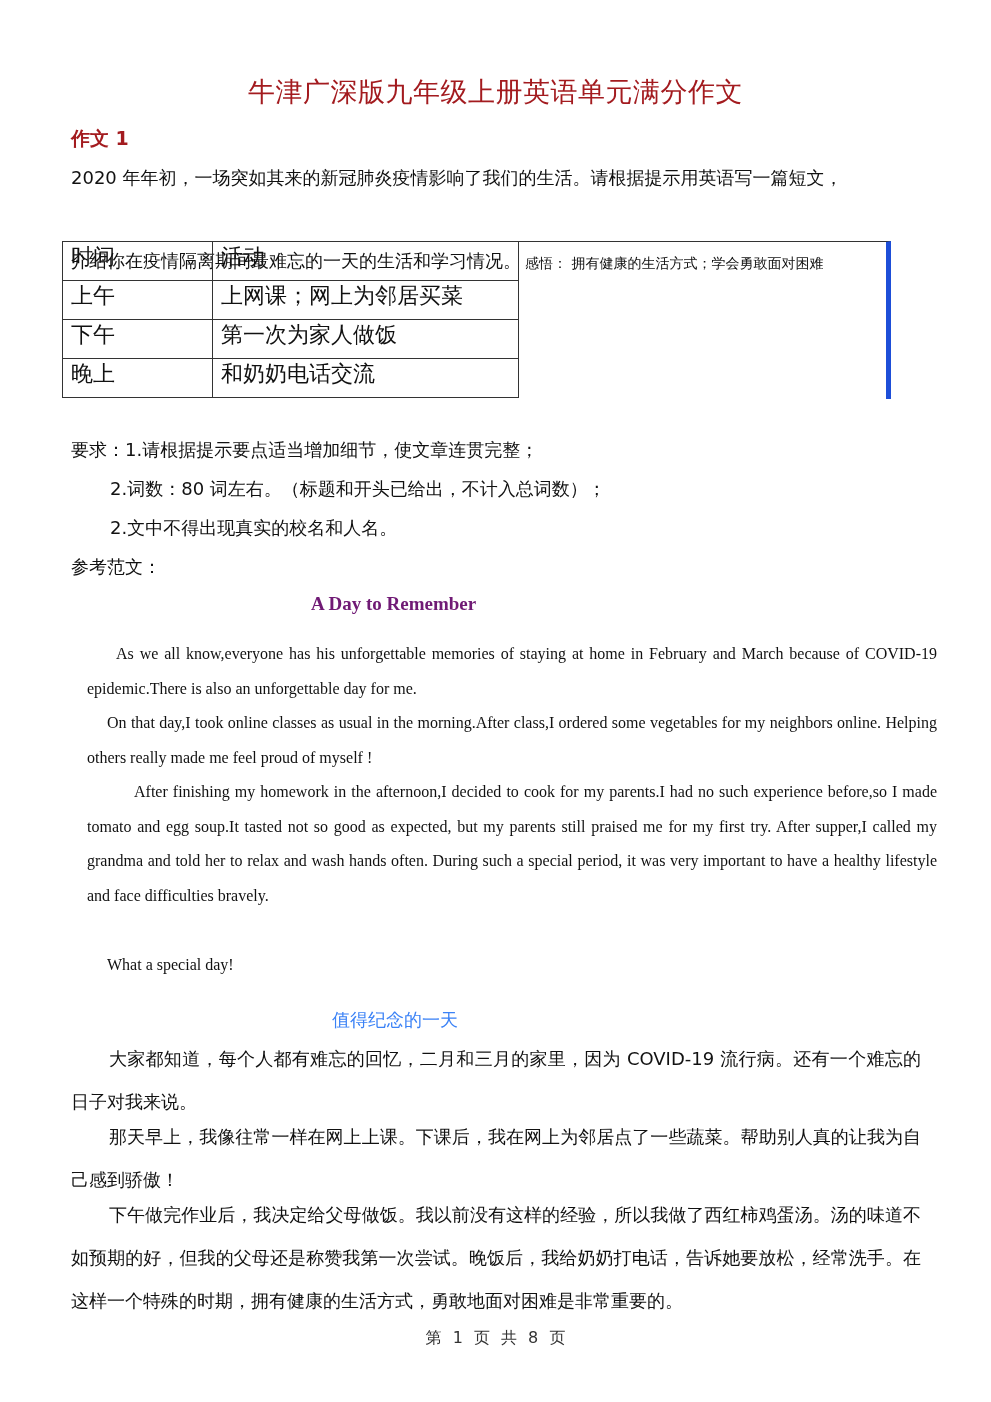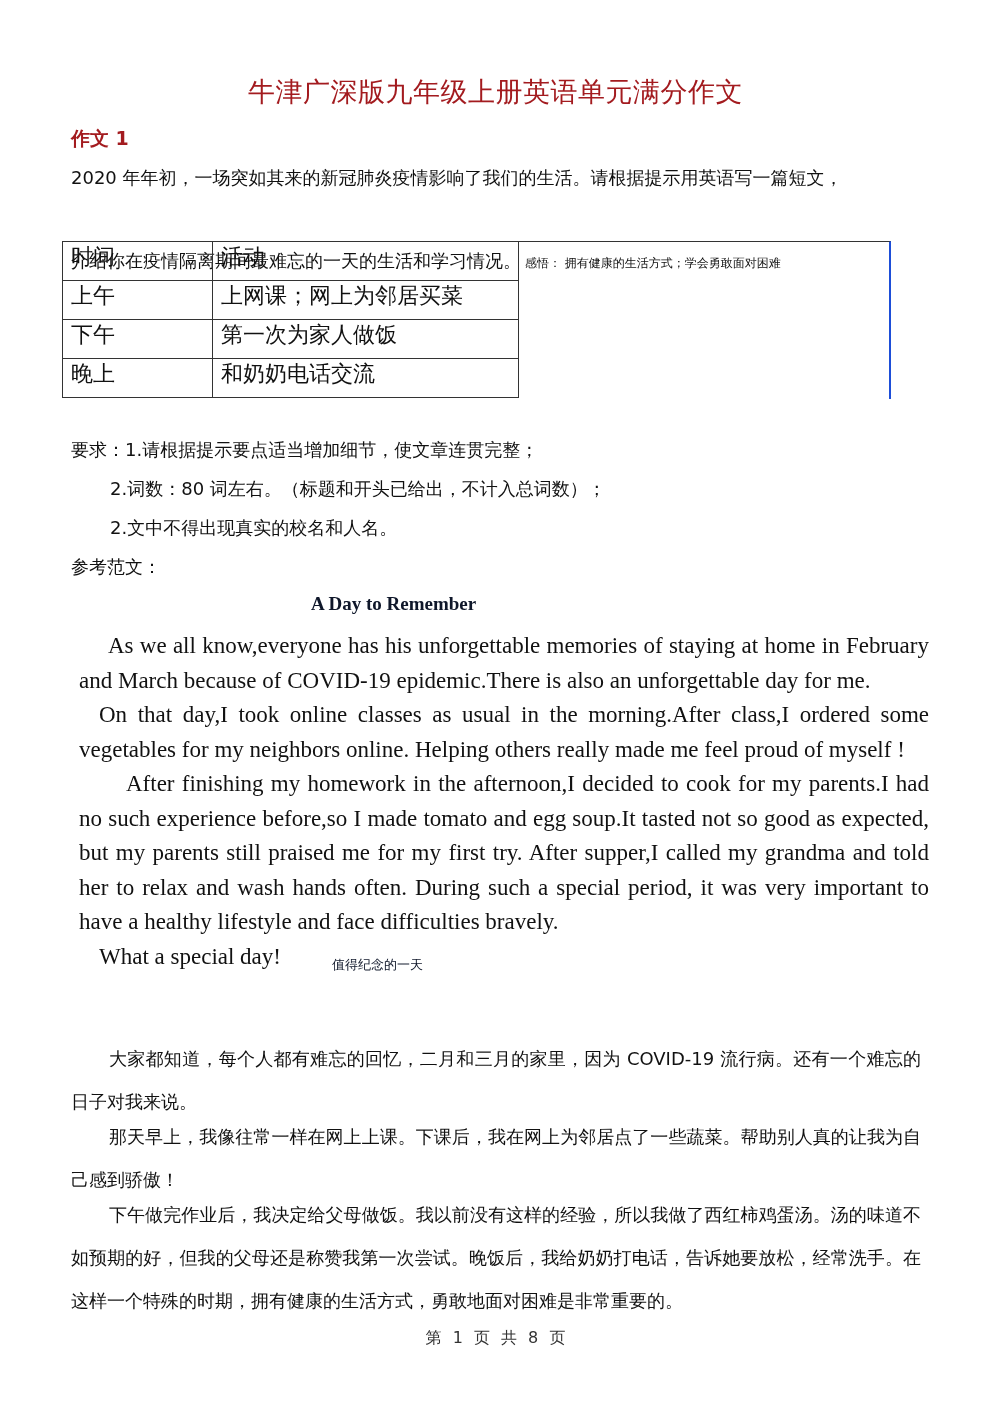--- a/index.html
+++ b/index.html
@@ -17,47 +17,47 @@
   .essay-label {
     position: absolute; left: 71px; top: 126px; color: #a31b1f;
     font-size: 19px; font-weight: bold;
     font-family: "DejaVu Sans", "Liberation Sans", sans-serif;
   }
   .line {
     position: absolute; left: 71px; font-size: 18px; white-space: nowrap;
     font-family: "DejaVu Sans", "Liberation Sans", sans-serif;
   }
   .en {
-    font-family: "Liberation Serif", "DejaVu Serif", serif; font-size: 23px;
+    font-family: "Liberation Serif", "DejaVu Serif", serif; font-size: 16px;
     position: absolute; left: 71px; width: 850px; line-height: 34.5px;
-    text-align: justify; margin: 8px;
+    text-align: justify; margin: 16px;
   }
   table.prompt {
     position: absolute; left: 62px; top: 241px; border-collapse: collapse;
     font-family: "DejaVu Sans", "Liberation Sans", sans-serif; font-size: 22px;
   }
   table.prompt td {
     border: 1px solid #333; height: 38px; padding: 0 8px; vertical-align: top;
     line-height: 30px;
   }
   table.prompt td.c1 { width: 133px; }
   table.prompt td.c2 { width: 289px; }
   .insight-box {
     position: absolute; left: 516px; top: 241px; width: 375px; height: 158px;
-    border-top: 1px solid #333; border-right: 2px solid #1d4ed8;
-    font-family: "DejaVu Sans", "Liberation Sans", sans-serif; font-size: 12px;
+    border-top: 1px solid #333; border-right: 5px solid #1d4ed8;
+    font-family: "DejaVu Sans", "Liberation Sans", sans-serif; font-size: 14px;
     padding: 2px 16px 0 9px; box-sizing: border-box; line-height: 39px;
   }
   .en-title {
-    position: absolute; left: 311px; top: 593px; color: #0f172a;
+    position: absolute; left: 311px; top: 593px; color: #701a75;
     font-family: "Liberation Serif", "DejaVu Serif", serif; font-weight: bold; font-size: 19px;
   }
   .zh-title {
-    position: absolute; left: 332px; top: 956px; color: #0f172a;
-    font-family: "DejaVu Sans", "Liberation Sans", sans-serif; font-size: 13px;
+    position: absolute; left: 332px; top: 1008px; color: #3b82f6;
+    font-family: "DejaVu Sans", "Liberation Sans", sans-serif; font-size: 18px;
   }
   .zh {
     position: absolute; left: 71px; width: 850px; margin: 0;
     font-family: "DejaVu Sans", "Liberation Sans", sans-serif; font-size: 18px;
     line-height: 43px; text-align: justify;
   }
   .footer {
     position: absolute; left: 0; width: 991px; top: 1328px; text-align: center;
     font-family: "DejaVu Sans", "Liberation Sans", sans-serif; font-size: 16px; color: #333;
     word-spacing: 6px;

